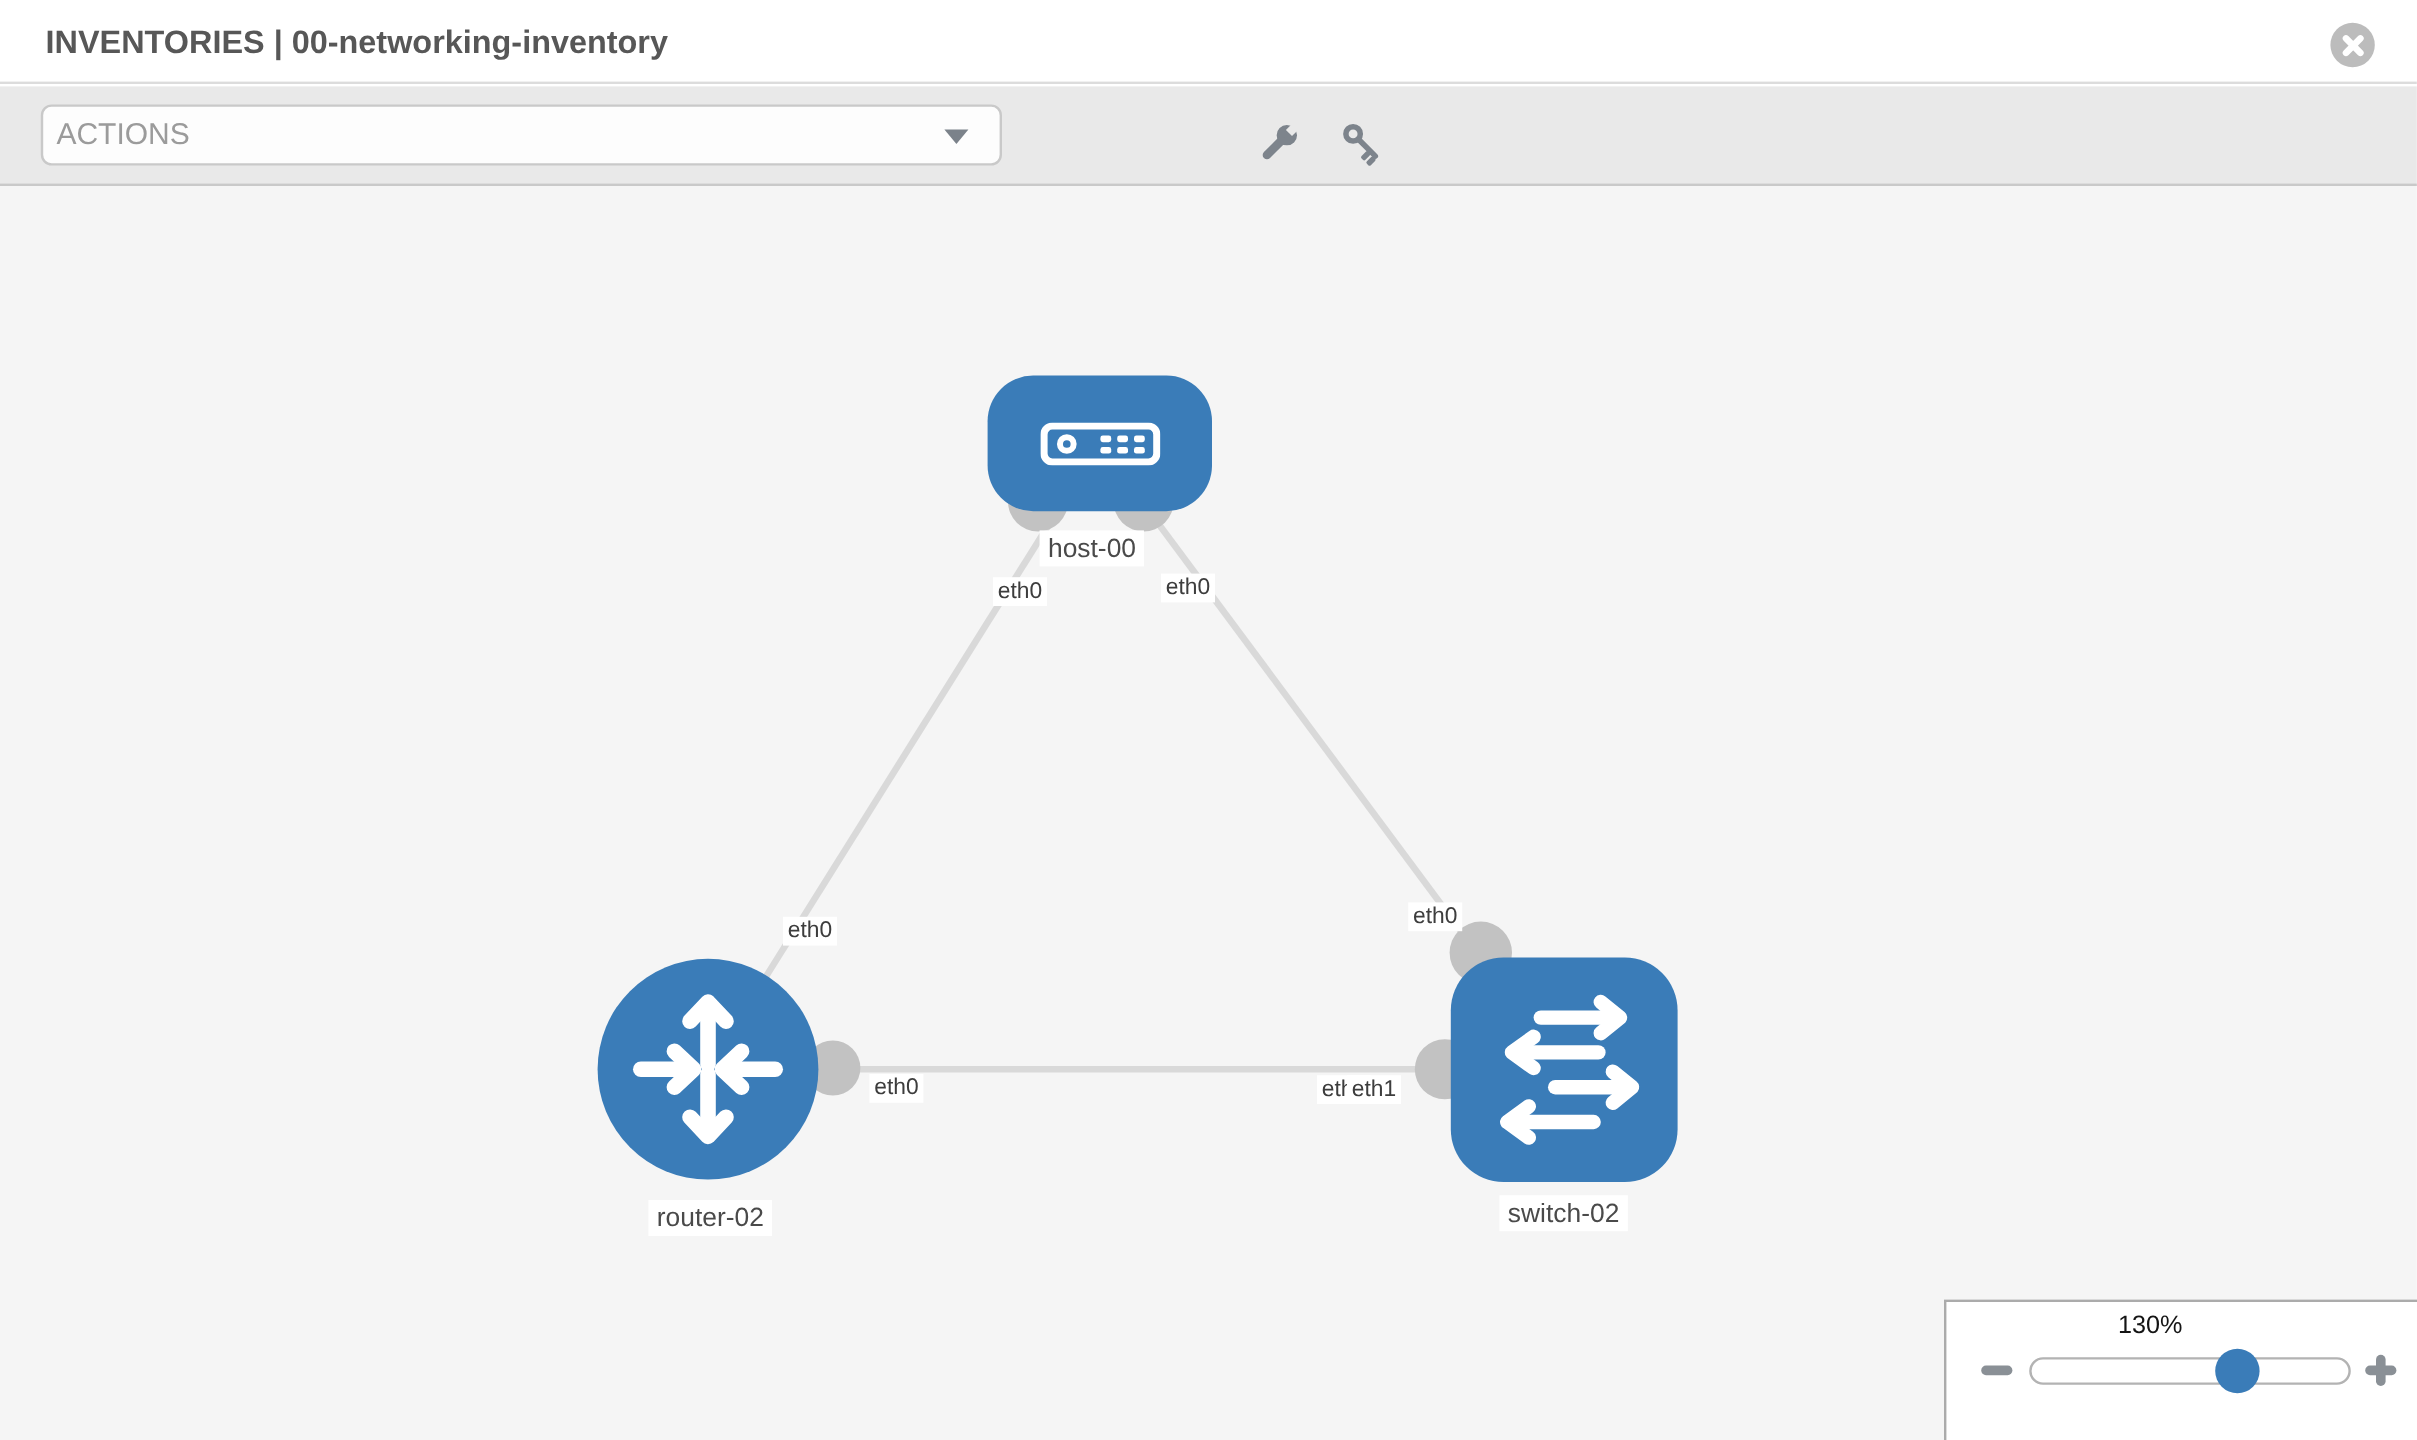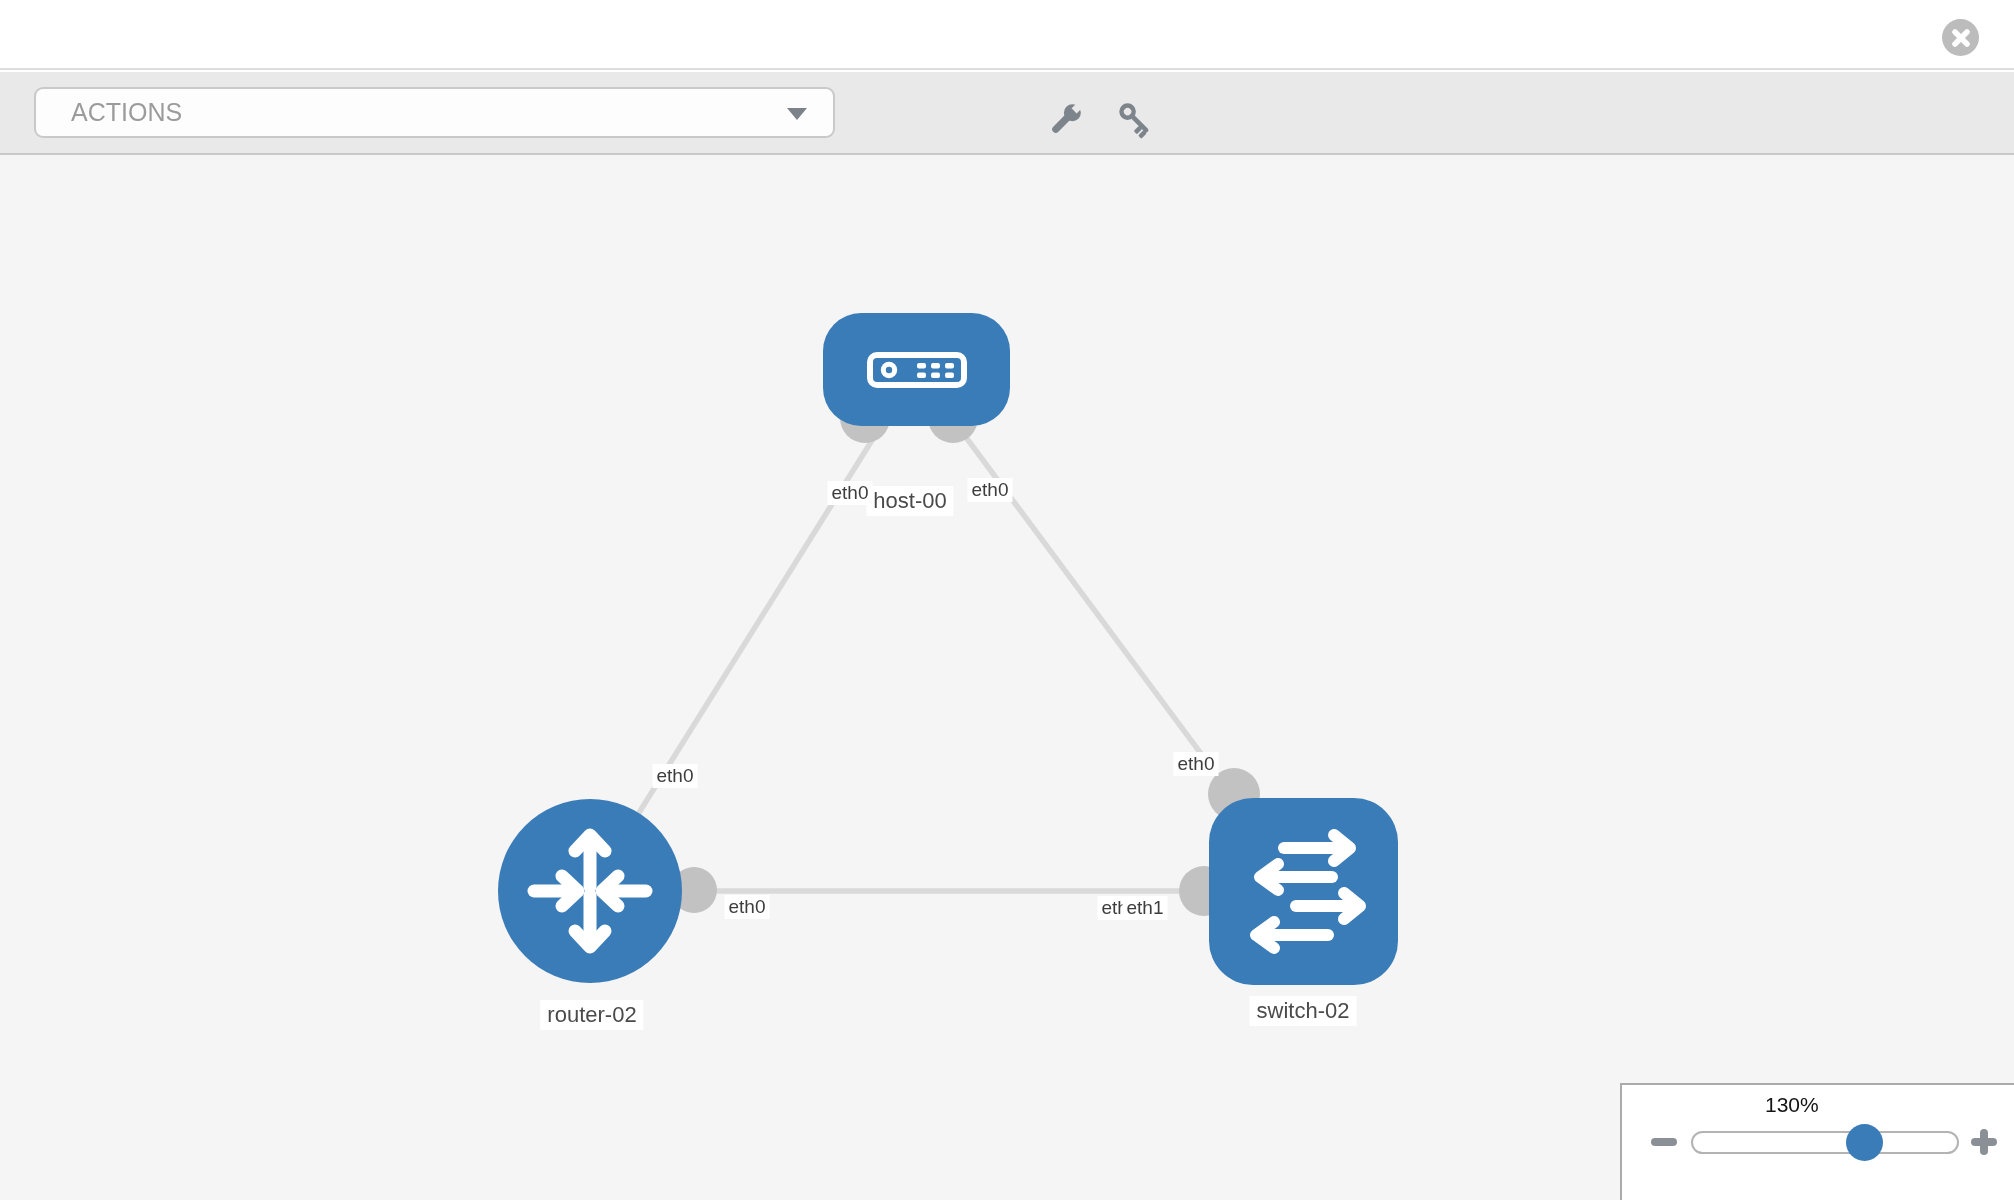--- a/index.html
+++ b/index.html
@@ -11,21 +11,21 @@
   .title{position:absolute;left:38px;top:0;height:70px;line-height:70px;
     font-size:27px;font-weight:bold;color:#575757;white-space:nowrap;}
   .close-btn{position:absolute;left:1942px;top:19px;width:37px;height:37px;border-radius:50%;
     background:#bcbcbc;display:flex;align-items:center;justify-content:center;cursor:pointer;}
 
   
   .toolbar{position:absolute;left:0;top:72px;width:2014px;height:83px;background:#e9e9e9;
     border-bottom:2px solid #c9c9c9;box-sizing:border-box;z-index:10;}
   .select-box{position:absolute;top:15px;height:51px;background:#fdfdfd;border:2px solid #c9c9c9;
     border-radius:9px;box-sizing:border-box;font-size:25px;color:#9b9b9b;line-height:46px;
-    padding-left:35px;cursor:pointer;}
+    padding-left:11px;cursor:pointer;}
   .select-actions{left:34px;width:801px;}
   .select-search{left:1183px;width:795px;}
   .caret{position:absolute;right:26px;top:19px;width:0;height:0;
     border-left:10px solid transparent;border-right:10px solid transparent;
     border-top:12px solid #7b828a;}
   .tool-btn{position:absolute;top:27px;width:40px;height:40px;cursor:pointer;}
   .tool-wrench{left:1046px;}
   .tool-key{left:1115px;}
 
   
@@ -35,21 +35,21 @@
 
   .node{position:absolute;background:#3a7cb8;display:flex;align-items:center;justify-content:center;
     cursor:pointer;z-index:2;}
   .node-host{left:823px;top:158px;width:187px;height:113px;border-radius:38px;}
   .node-router{left:498px;top:644px;width:184px;height:184px;border-radius:50%;}
   .node-switch{left:1209px;top:643px;width:189px;height:187px;border-radius:44px;}
 
   .lbl{position:absolute;transform:translate(-50%,-50%);background:#fff;white-space:nowrap;z-index:4;}
   .node-lbl{font-size:22px;color:#4a4a4a;padding:2px 7px;}
   .eth-lbl{font-size:19px;color:#3d3d3d;padding:1px 4px;margin-top:24px;}
-  .lbl-host{left:910px;top:302px;margin-top:44px;}
+  .lbl-host{left:910px;top:302px;}
   .lbl-router{left:592px;top:860px;}
   .lbl-switch{left:1303px;top:856px;}
   .eth-host-left{left:850px;top:314px;}
   .eth-host-right{left:990px;top:311px;}
   .eth-mid{left:675px;top:597px;}
   .eth-router-right{left:747px;top:728px;}
   .eth-switch-top{left:1196px;top:585px;}
   .eth-overlap-back{left:1120px;top:729px;z-index:4;}
   .eth-overlap-front{left:1145px;top:729px;z-index:5;text-align:right;}
 
@@ -65,20 +65,21 @@
   .zoom-plus .v{position:absolute;left:9px;top:0;width:8px;height:26px;border-radius:4px;background:#8a9096;}
   .zoom-track{position:absolute;left:69px;top:46px;width:268px;height:23px;background:#fff;
     border:2px solid #b3b3b3;border-radius:13px;box-sizing:border-box;cursor:pointer;}
   .zoom-thumb{position:absolute;left:224px;top:39px;width:37px;height:37px;border-radius:50%;
     background:#3a7cb8;cursor:grab;}
 </style>
 </head>
 <body>
 
 <div class="header">
+  <div class="title">INVENTORIES | 00-networking-inventory</div>
   <div class="close-btn">
     <svg width="22" height="22" viewBox="-11 -11 22 22">
       <path d="M-6,-6 L6,6 M6,-6 L-6,6" stroke="#fff" stroke-width="5.5" stroke-linecap="round" fill="none"></path>
     </svg>
   </div>
 </div>
 
 <div class="toolbar">
   <div class="select-box select-actions">
     <span>ACTIONS</span>

